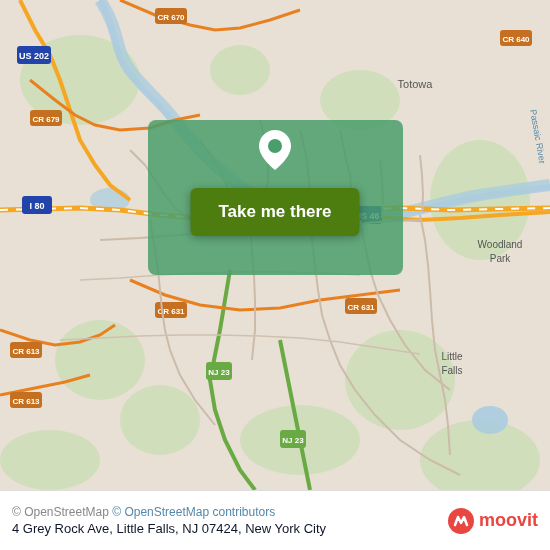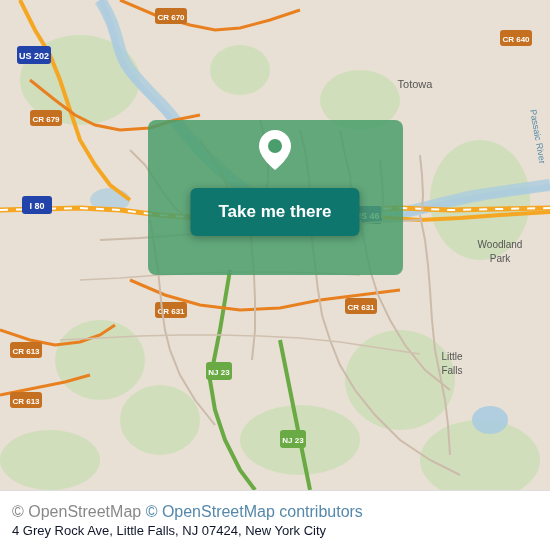--- a/index.html
+++ b/index.html
@@ -26,21 +26,21 @@
       top: 0; left: 0;
       width: 100%; height: 100%;
     }
 
     
     #take-me-there-btn {
       position: absolute;
       top: 188px;
       left: 50%;
       transform: translateX(-50%);
-      background: #0f766e;
+      background: #4d7c0f;
       color: white;
       border: none;
       border-radius: 6px;
       padding: 14px 28px;
       font-size: 17px;
       font-weight: 600;
       cursor: pointer;
       white-space: nowrap;
       box-shadow: 0 2px 8px rgba(0,0,0,0.3);
       z-index: 10;
@@ -70,21 +70,21 @@
       left: 0;
     }
 
     #address-section {
       display: flex;
       flex-direction: column;
       flex: 1;
     }
 
     #osm-credit {
-      font-size: 16px;
+      font-size: 12px;
       color: #888;
       margin-bottom: 2px;
     }
 
     #address-text {
       font-size: 13px;
       color: #0f172a;
       font-weight: 400;
     }
 
@@ -216,13 +216,20 @@
   <button id="take-me-there-btn">Take me there</button>
 </div>
 
 <div id="bottom-bar">
   <div id="address-section">
     <div id="osm-credit">
       <span>© OpenStreetMap </span><span style="color:#5588aa; cursor:pointer;">© OpenStreetMap contributors</span>
     </div>
     <div id="address-text">4 Grey Rock Ave, Little Falls, NJ 07424, New York City</div>
   </div>
+  <div id="moovit-logo">
+    <svg id="moovit-icon" width="28" height="28" viewBox="0 0 28 28">
+      <circle cx="14" cy="14" r="13" fill="#e84640"></circle>
+      <path d="M8 18 L11 10 L14 16 L17 10 L20 18" stroke="white" stroke-width="2.5" fill="none" stroke-linejoin="round" stroke-linecap="round"></path>
+    </svg>
+    <span>moovit</span>
+  </div>
 </div>
 
 </body></html>

